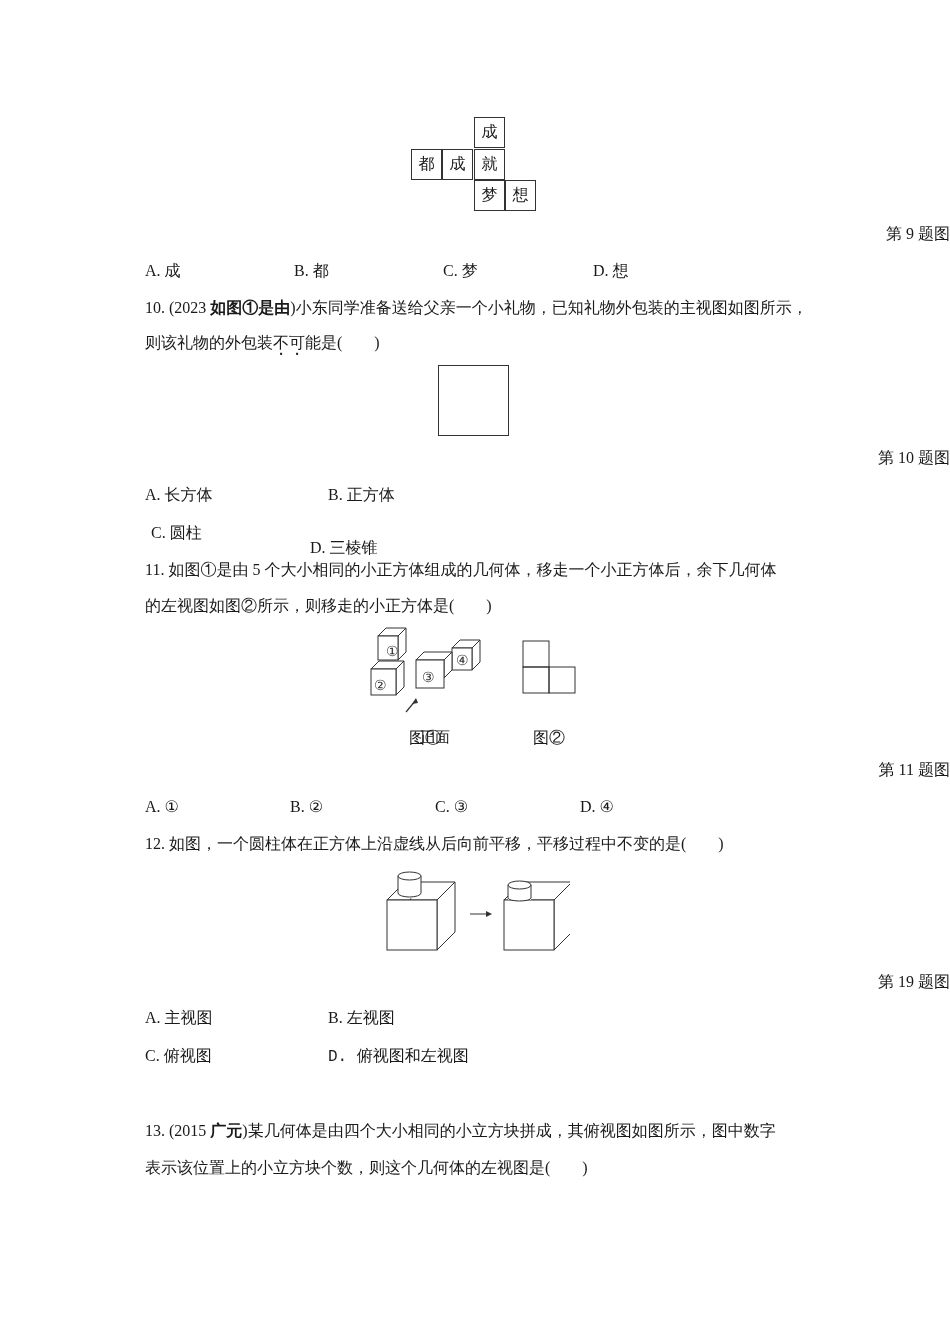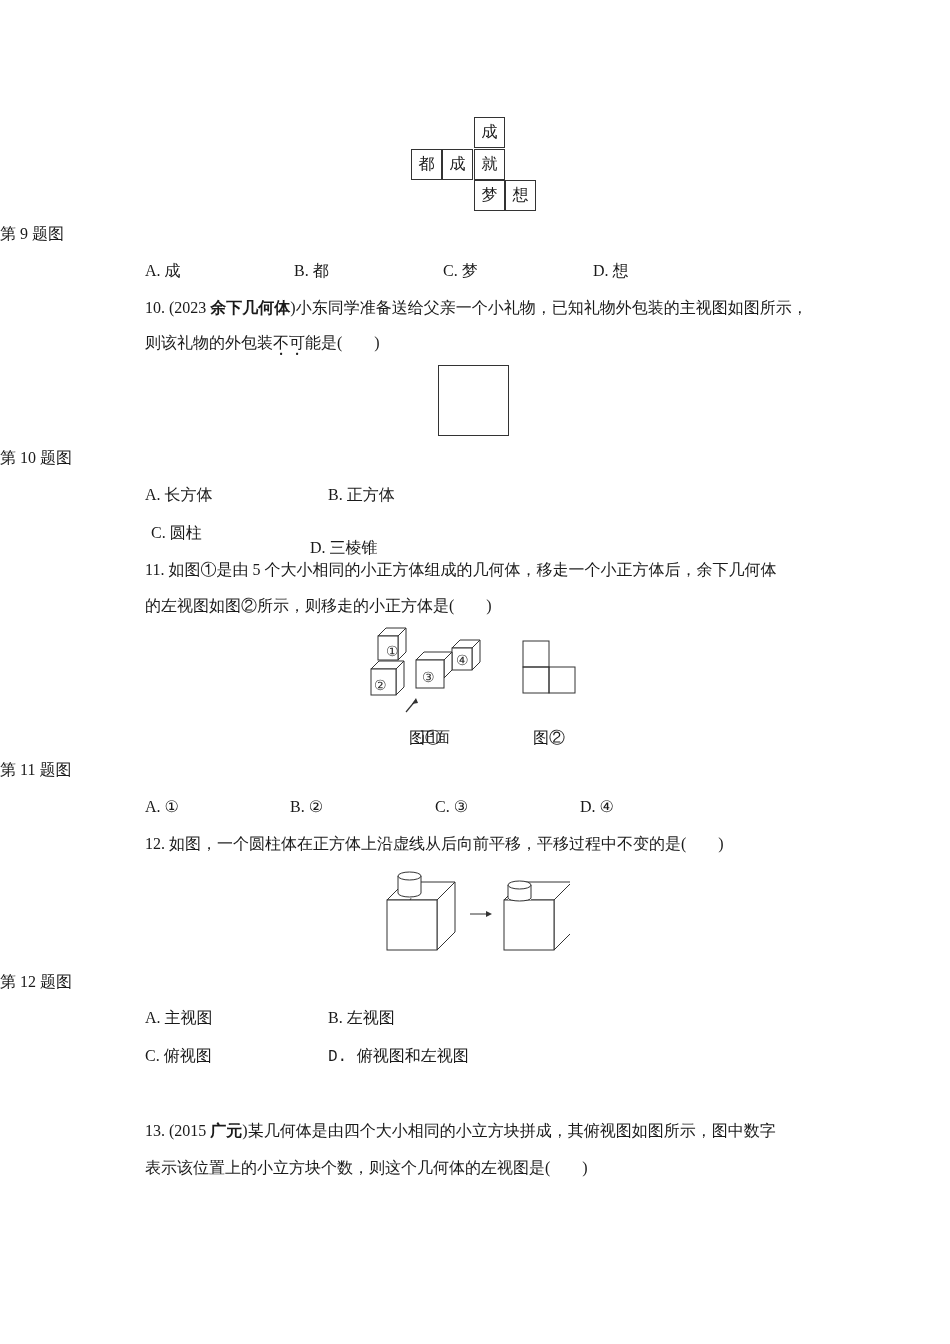--- a/index.html
+++ b/index.html
@@ -1,20 +1,20 @@
 <!DOCTYPE html>
 <html><head>
 <meta charset="utf-8">
 <style>
   html, body { margin:0; padding:0; background:#ffffff; }
   body { width:950px; height:1344px; position:relative; overflow:hidden;
          font-family:"Liberation Serif","DejaVu Serif",serif; color:#1a1a1a; font-size:16px; }
   .abs { position:absolute; white-space:nowrap; }
   .bold { font-weight:bold; }
-  .caption { position:absolute; left:0; width:950px; text-align:left; font-size:16px; }
+  .caption { position:absolute; left:0; width:950px; text-align:right; font-size:16px; }
   .net-cell { position:absolute; width:31px; height:31px; border:1px solid #333; box-sizing:border-box;
               display:flex; align-items:center; justify-content:center; font-size:16px; background:#fff; }
   .emph { position:relative; }
   .emph::after { content:"·"; position:absolute; left:50%; bottom:-12px; transform:translateX(-50%); font-weight:bold; font-size:14px; }
 </style>
 </head>
 <body>
 
 <div>
   <div class="net-cell" style="left:474px;top:117px;">成</div>
@@ -25,21 +25,21 @@
   <div class="net-cell" style="left:505px;top:180px;">想</div>
 </div>
 <div class="caption" style="top:224px;">第 9 题图</div>
 
 <div class="abs" style="left:145px;top:261px;">A.  成</div>
 <div class="abs" style="left:294px;top:261px;">B.  都</div>
 <div class="abs" style="left:443px;top:261px;">C.  梦</div>
 <div class="abs" style="left:593px;top:261px;">D.  想</div>
 
 <div class="abs" style="left:145px;top:298px;">
-  <span>10. (2023 </span><span class="bold">余下几何体</span><span>)小东同学准备送给父亲一个小礼物，已知礼物外包装的主视图如图所示，</span>
+  <span>10. (2023 </span><span class="bold">如图①是由</span><span>)小东同学准备送给父亲一个小礼物，已知礼物外包装的主视图如图所示，</span>
 </div>
 <div class="abs" style="left:145px;top:333px;">
   <span>则该礼物的外包装</span><span class="emph">不</span><span class="emph">可</span><span>能是(　　)</span>
 </div>
 <div class="abs" style="left:438px;top:365px;width:71px;height:71px;border:1.5px solid #333;box-sizing:border-box;"></div>
 <div class="caption" style="top:448px;">第 10 题图</div>
 
 <div class="abs" style="left:145px;top:485px;">A.  长方体</div>
 <div class="abs" style="left:328px;top:485px;">B.  正方体</div>
 <div class="abs" style="left:151px;top:523px;">C.  圆柱</div>
@@ -113,21 +113,21 @@
     <rect x="124" y="34" width="50" height="50"></rect>
 
     <rect x="128" y="19" width="23" height="15" stroke="none"></rect>
     <line x1="128" y1="19" x2="128" y2="32"></line>
     <line x1="151" y1="19" x2="151" y2="32"></line>
     <path d="M128,32 A11.5,3 0 0,0 151,32"></path>
     <ellipse cx="139.5" cy="19" rx="11.5" ry="4"></ellipse>
   </g>
   <polygon points="112,48 106,45 106,51" fill="#333"></polygon>
 </svg>
-<div class="caption" style="top:972px;">第 12 题图</div>
+<div class="caption" style="top:972px;">第 19 题图</div>
 
 <div class="abs" style="left:145px;top:1008px;">A.  主视图</div>
 <div class="abs" style="left:328px;top:1008px;">B.  左视图</div>
 <div class="abs" style="left:145px;top:1046px;">C.  俯视图</div>
 <div class="abs" style="left:328px;top:1046px;font-family:Liberation Mono, monospace;">D.  俯视图和左视图</div>
 
 <div class="abs" style="left:145px;top:1121px;">
   <span>13. (2015 </span><span class="bold">广元</span><span>)某几何体是由四个大小相同的小立方块拼成，其俯视图如图所示，图中数字</span>
 </div>
 <div class="abs" style="left:145px;top:1158px;">表示该位置上的小立方块个数，则这个几何体的左视图是(　　)</div>

